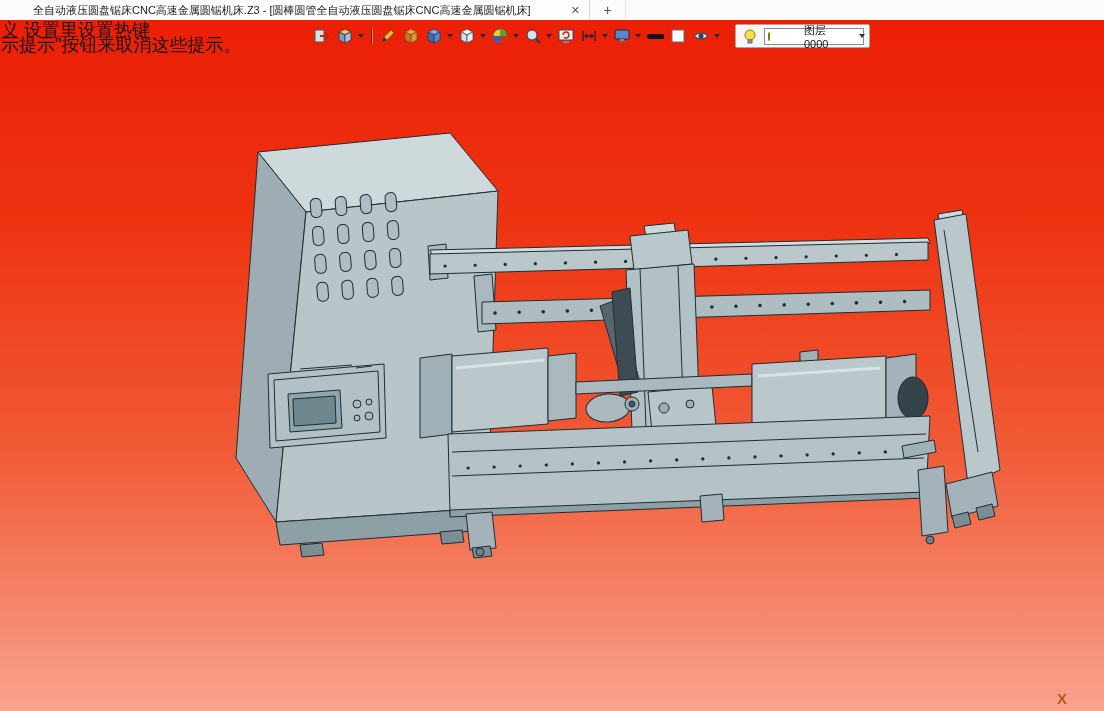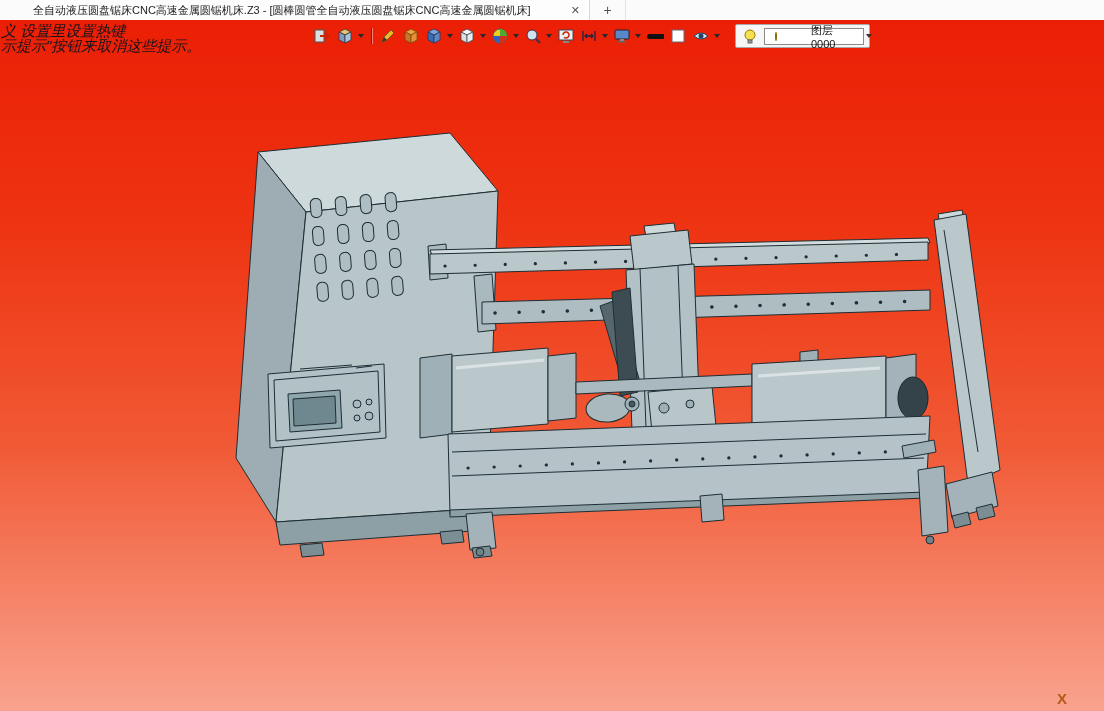--- a/index.html
+++ b/index.html
@@ -17,38 +17,38 @@
   .tab-new { width:36px; display:flex; align-items:center; justify-content:center;
     font-size:14px; color:#555; border-right:1px solid #e4e4e4; cursor:pointer; }
 
   
   .viewport { position:absolute; top:20px; left:0; width:1104px; height:691px;
     background:linear-gradient(180deg,#eb1f05 0%, #ee3412 30%, #f15a36 62%, #f9a38e 100%); }
   .model-svg { position:absolute; top:0; left:0; z-index:1; }
 
   
   .hints { position:absolute; top:3px; left:1px; z-index:6; color:#14141e;
-    font-size:15px; line-height:15px;font-style:italic; }
+    font-size:18px; line-height:15px; }
 
   
   .toolbar { position:absolute; top:4px; left:313px; height:24px; z-index:6;
     display:flex; align-items:center; gap:5px; }
   .tb-icon { width:18px; height:18px; display:flex; align-items:center;
     justify-content:center; cursor:pointer; }
   .caret { width:0; height:0; border-left:3.5px solid transparent;
     border-right:3.5px solid transparent; border-top:4px solid #26262b;
     margin-left:-1px; cursor:pointer; }
   .tb-sep { width:1px; height:16px; background:rgba(0,0,0,0.35);
     box-shadow:1px 0 0 rgba(255,255,255,0.45); margin:0 2px; }
   .layer-group { display:flex; align-items:center; gap:5px; margin-left:10px;
     background:#f6f6f6; border:1px solid #a9a9a9; border-radius:2px; padding:2px 5px; }
   .bulb { width:18px; height:18px; display:flex; align-items:center;
     justify-content:center; cursor:pointer; }
   .layer-combo { display:flex; align-items:center; background:#fff;
-    border:1px solid #8a8a8a; height:17px; width:100px; padding:0 9px; cursor:pointer;gap:31px; }
+    border:1px solid #8a8a8a; height:17px; width:100px; padding:0 2px; cursor:pointer;gap:31px; }
   .layer-dot { width:9px; height:9px; border-radius:50%; background:#f2d020;
     border:1px solid #8a6a00; margin:0 3px 0 1px; }
   .layer-label { font-size:11px; color:#111; flex:1; }
   .combo-caret { width:0; height:0; border-left:3.5px solid transparent;
     border-right:3.5px solid transparent; border-top:4px solid #333;
     margin-right:1px; }
 
   
   .axis-x { position:absolute; left:1057px; top:670px; z-index:5; color:#b55a16;
     font-size:15px; font-weight:bold; }

